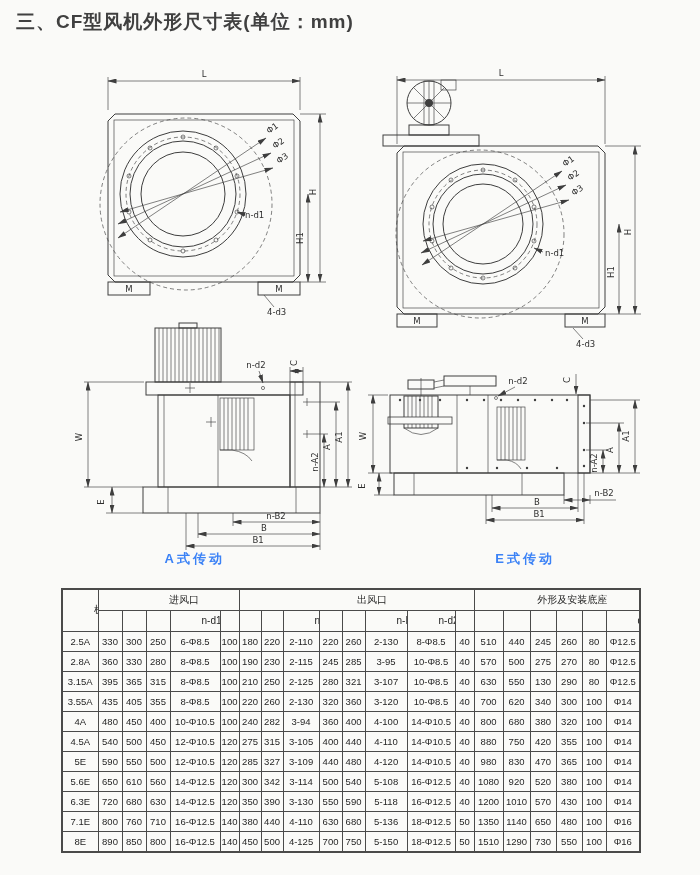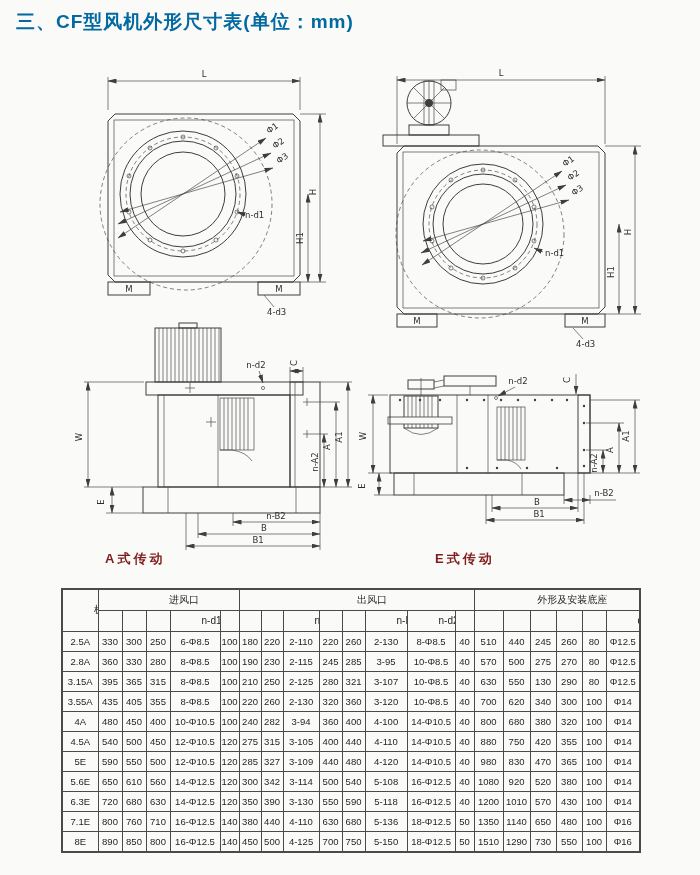--- a/index.html
+++ b/index.html
@@ -1,27 +1,27 @@
 <!DOCTYPE html>
 <html><head>
 <meta charset="utf-8">
 <style>
   html,body{margin:0;padding:0;}
   body{width:700px;height:875px;position:relative;background:#fafaf8;
        font-family:"Liberation Sans","DejaVu Sans",sans-serif;color:#222;overflow:hidden;}
   .title{position:absolute;left:16px;top:9px;font-size:19px;font-weight:bold;
-         color:#0369a1;letter-spacing:1px;white-space:nowrap;}
+         color:#404040;letter-spacing:1px;white-space:nowrap;}
   svg.drw{position:absolute;overflow:visible;}
   svg .s{stroke:#3e3e3e;stroke-width:1;fill:none;}
   svg .t{stroke:#3e3e3e;stroke-width:0.65;fill:none;}
   svg .d{stroke-dasharray:4 3;}
   svg .c{stroke-dasharray:11 3 2 3;stroke-width:0.65;}
   svg text{font-family:"DejaVu Sans",sans-serif;font-size:8.5px;fill:#2e2e2e;}
-  .caption{position:absolute;font-size:13px;font-weight:bold;color:#7f1d1d;
-           text-align:left;letter-spacing:3px;}
+  .caption{position:absolute;font-size:13px;font-weight:bold;color:#3b82f6;
+           text-align:right;letter-spacing:3px;}
   table.dims{position:absolute;left:61px;top:588px;width:578px;border-collapse:collapse;
              table-layout:fixed;border:2px solid #4a4a4a;}
   .dims th,.dims td{border:1px solid #4a4a4a;font-size:9.5px;font-weight:normal;
              color:#1f1f1f;text-align:center;padding:0;height:19px;line-height:1.05;
              white-space:nowrap;overflow:hidden;}
   .dims th{height:20px;font-size:10px;padding-left:31px;}
 </style>
 </head>
 <body>
 

